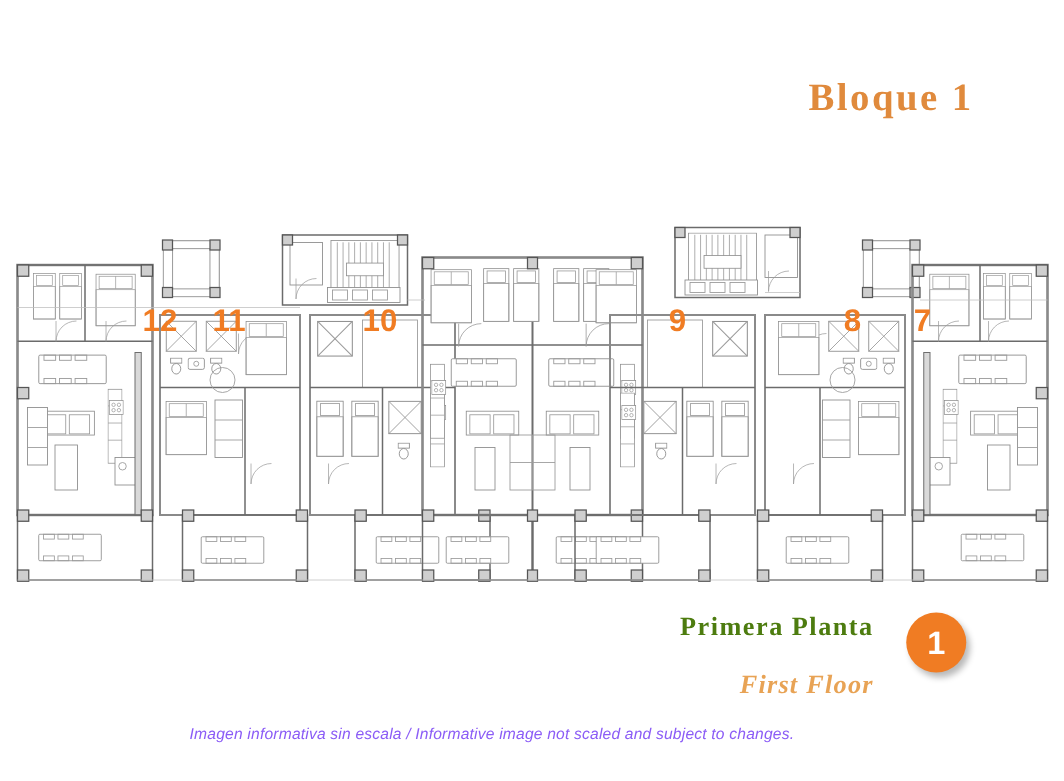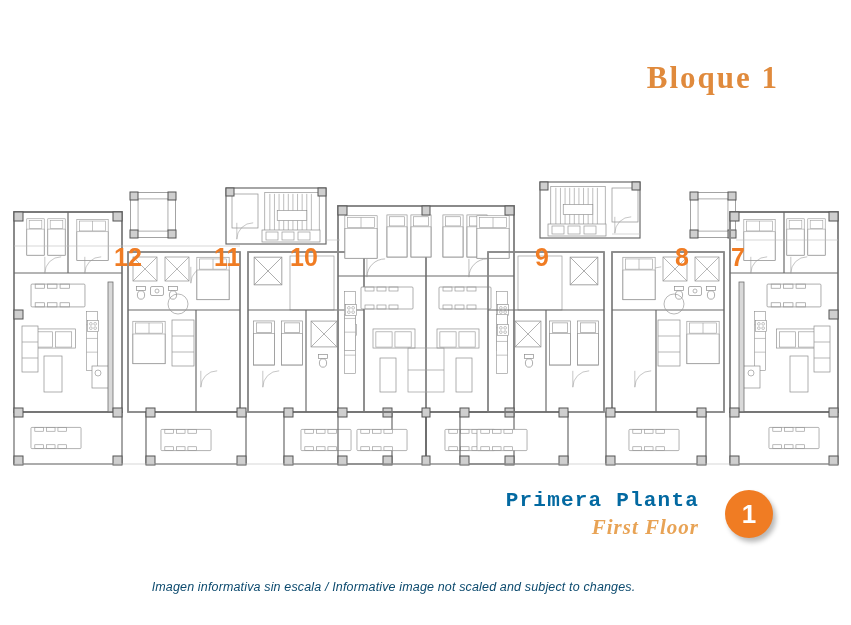--- a/index.html
+++ b/index.html
@@ -32,28 +32,28 @@
     user-select:none;
     text-align:right;
   }
 
   
   .floor-caption{
     position:absolute;right:88px;top:488px;
     text-align:right;white-space:nowrap;
   }
   .floor-es{
-    font-family:Liberation Mono, monospace;
+    font-family:Liberation Serif, serif;
     font-size:21px;font-weight:700;letter-spacing:1.2px;
-    color:#0369a1;line-height:1.25;
+    color:#4d7c0f;line-height:1.25;
   }
   .floor-en{
     font-family:"Liberation Serif", serif;
     font-size:21px;font-style:italic;font-weight:700;letter-spacing:1px;
-    color:#E8A355;line-height:1.25;
+    color:#E8A355;line-height:1.25;margin-top:20px;
   }
   .floor-badge{
     position:absolute;right:14px;top:490px;
     width:48px;height:48px;border-radius:50%;
     background:#F07C23;
     box-shadow:3px 4px 5px rgba(0,0,0,.28);
     display:flex;align-items:center;justify-content:center;
   }
   .floor-badge span{
     color:#ffffff;font-family:"Liberation Sans", sans-serif;
@@ -62,21 +62,21 @@
   }
 
   
   .disclaimer{
     position:absolute;left:0;right:0;top:578px;
     text-align:center;
   }
   .disclaimer div{
     font-family:"Liberation Sans", sans-serif;
     font-style:italic;font-size:12.5px;
-    color:#0c4a6e;line-height:1.45;
+    color:#8b5cf6;line-height:1.45;
     letter-spacing:.15px;
   }
 </style>
 </head>
 <body>
 
 <div id="stage">
 
   <div class="block-title">Bloque 1</div>
 
@@ -447,21 +447,21 @@
         <line x1="14" y1="76" x2="240" y2="76" class="gl"></line>
         <line x1="326" y1="70" x2="340" y2="70" class="gl"></line>
         <line x1="612" y1="64" x2="640" y2="64" class="gl"></line>
         <line x1="736" y1="70" x2="838" y2="70" class="gl"></line>
         <line x1="14" y1="294" x2="838" y2="294" class="gl"></line>
       </g>
     </svg>
   </div>
 
   <div class="unit-label" style="left:114px;top:245px;">12</div>
-  <div class="unit-label" style="left:170px;top:245px;margin-left:44px;">11</div>
+  <div class="unit-label" style="left:170px;top:245px;">11</div>
   <div class="unit-label" style="left:290px;top:245px;">10</div>
   <div class="unit-label" style="left:535px;top:245px;">9</div>
   <div class="unit-label" style="left:675px;top:245px;">8</div>
   <div class="unit-label" style="left:731px;top:245px;">7</div>
 
   <div class="floor-caption">
     <div class="floor-es">Primera Planta</div>
     <div class="floor-en">First Floor</div>
   </div>
   <div class="floor-badge">

